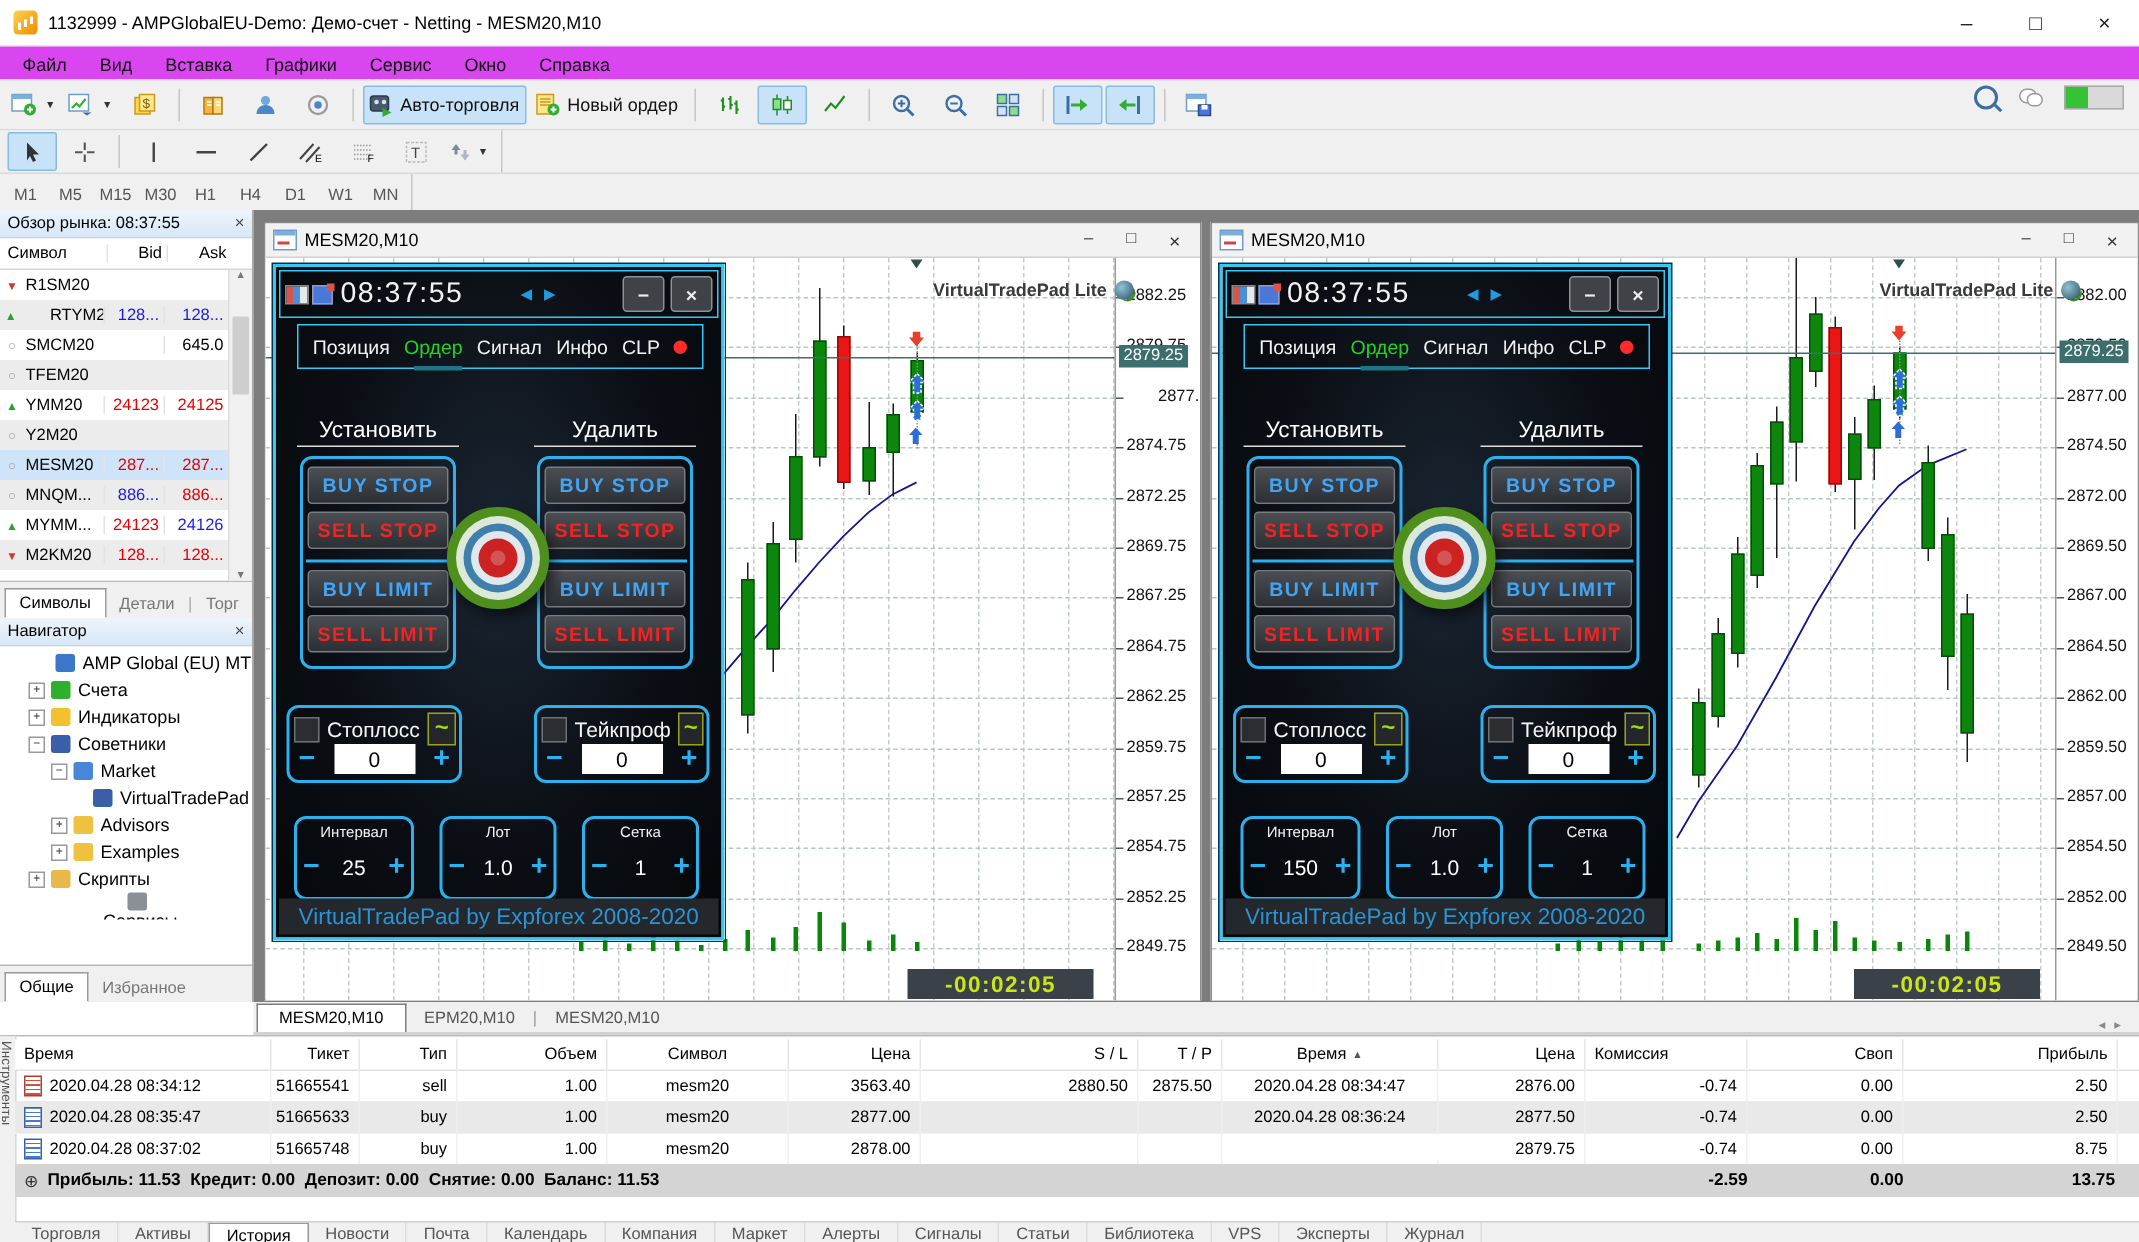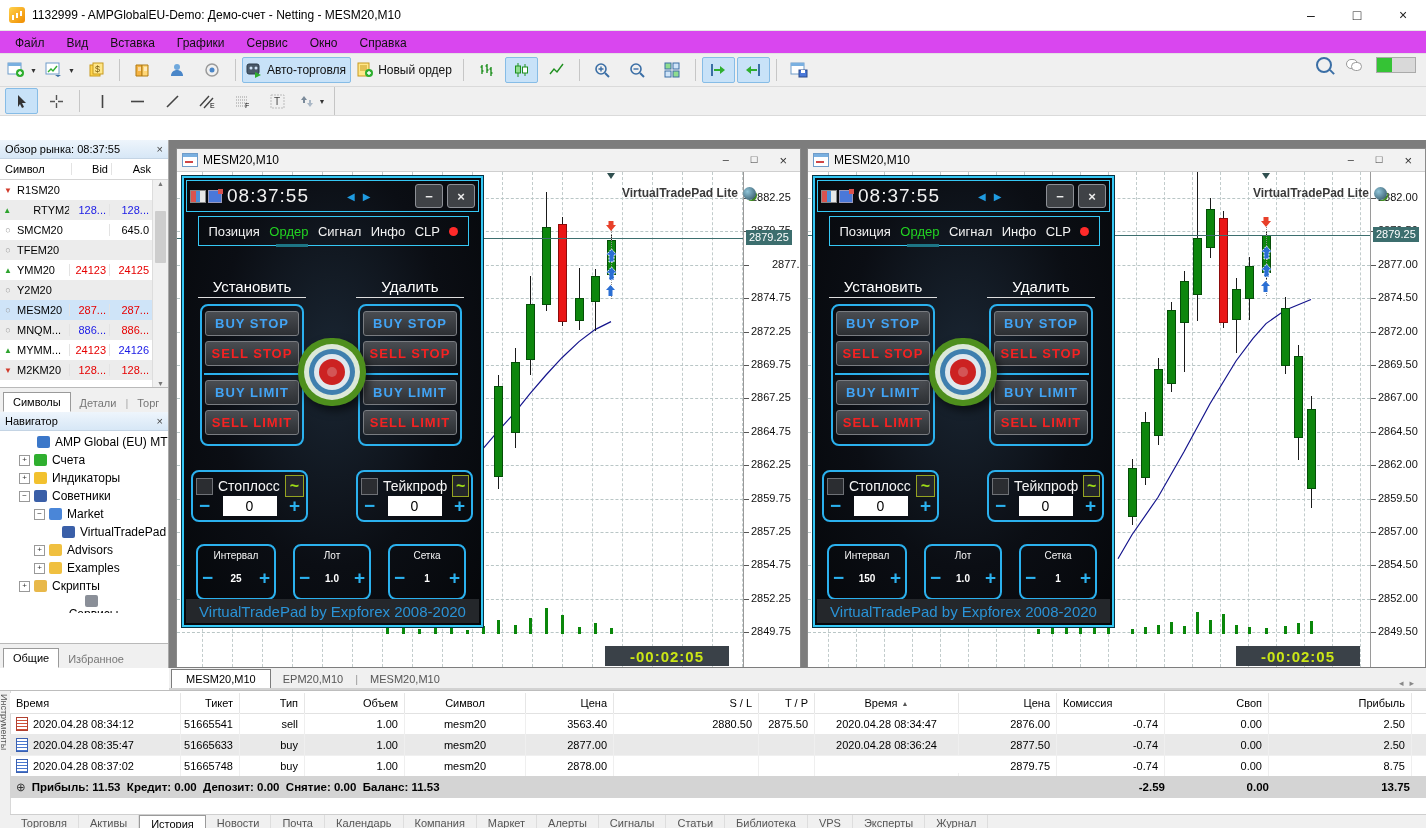--- a/index.html
+++ b/index.html
@@ -124,21 +124,21 @@
   .bullseye{position:absolute;left:135px;top:181px;width:26px;height:26px;border-radius:50%;background:#cc2222;
         box-shadow:0 0 0 5px #dfe8ee,0 0 0 10px #3f7fae,0 0 0 15px #dce8d8,0 0 0 21px #4e8f1d,3px 5px 9px 21px rgba(0,0,0,.55)}
   .vtp-row1{position:absolute;display:flex;align-items:center;gap:5px}
   .vtp-check{width:15px;height:15px;background:#2b2d31;border:1px solid #6e7176;flex:none}
   .vtp-sl-label{font-size:14px;color:#f5f5f5}
   .vtp-wave{width:22px;height:20px;border:1px solid #95a321;background:#24262a;color:#9edc16;font-weight:bold;
         display:flex;align-items:center;justify-content:center;font-size:16px}
   .vtp-stepper{position:absolute;display:flex;align-items:center;justify-content:space-between}
   .vtp-pm{color:#2bb1ee;font-size:19px;font-weight:bold;line-height:16px}
   .vtp-val-box{background:#fff;color:#000;font-size:14px;width:54px;height:20px;display:flex;align-items:center;justify-content:center}
-  .vtp-val{color:#fff;font-size:10px;font-weight:bold}
+  .vtp-val{color:#fff;font-size:14px;font-weight:normal}
   .vtp-glabel{position:absolute;width:100%;text-align:center;font-size:10px;color:#f5f5f5}
   .vtp-footer{position:absolute;left:2px;right:2px;bottom:2px;height:24px;background:#24272b;color:#2a93d6;
         font-size:15px;display:flex;align-items:center;justify-content:center}
   
   #chart-tabs{position:absolute;left:169px;top:668px;width:1257px;height:22px;background:#f0f0f0;
         border-bottom:2px solid #d2d2d2;display:flex;align-items:flex-end;padding-left:2px;font-size:11px;box-sizing:border-box}
   .ctab{padding:3px 12px;color:#555;white-space:nowrap}
   .ctab.active{background:#fff;border:1px solid #7c7c7c;border-bottom:none;color:#000;padding:3px 14px}
   .ctab-sep{color:#999;padding:3px 0}
   .ctab-arrows{margin-left:auto;padding-right:6px;color:#888;font-size:9px;letter-spacing:6px}
@@ -381,20 +381,33 @@
       <div class="tbtn">
         <svg width="14" height="15">
             <path d="M4 2l3 4H5v3H3V6H1z" fill="#7a8a9a"></path>
             <path d="M10 13l-3-4h2V6h2v3h2z" fill="#aab8c6"></path>
           </svg>
         <span class="caret">▼</span>
       </div>
     </div>
   </div>
 
+  <div class="toolbar" id="toolbar-tf">
+    <div class="tf-wrap" id="tf-wrap">
+        <div class="tf-btn">M1</div>
+        <div class="tf-btn">M5</div>
+        <div class="tf-btn">M15</div>
+        <div class="tf-btn">M30</div>
+        <div class="tf-btn">H1</div>
+        <div class="tf-btn">H4</div>
+        <div class="tf-btn">D1</div>
+        <div class="tf-btn">W1</div>
+        <div class="tf-btn">MN</div>
+      </div>
+  </div>
 
   <div id="sidebar">
     <div class="panel" id="market-watch">
       <div class="panel-header">
         <span>Обзор рынка: 08:37:55</span>
         <span class="panel-close">×</span>
       </div>
       <div class="mw-head" id="mw-head">
           <div class="mw-sym" style="padding-left: 5px;">Символ</div>
           <div class="mw-bid">Bid</div>

